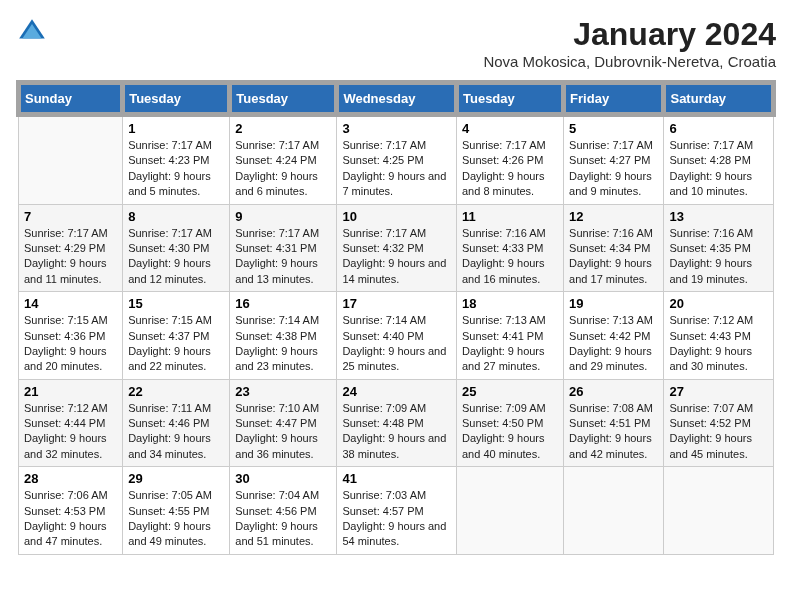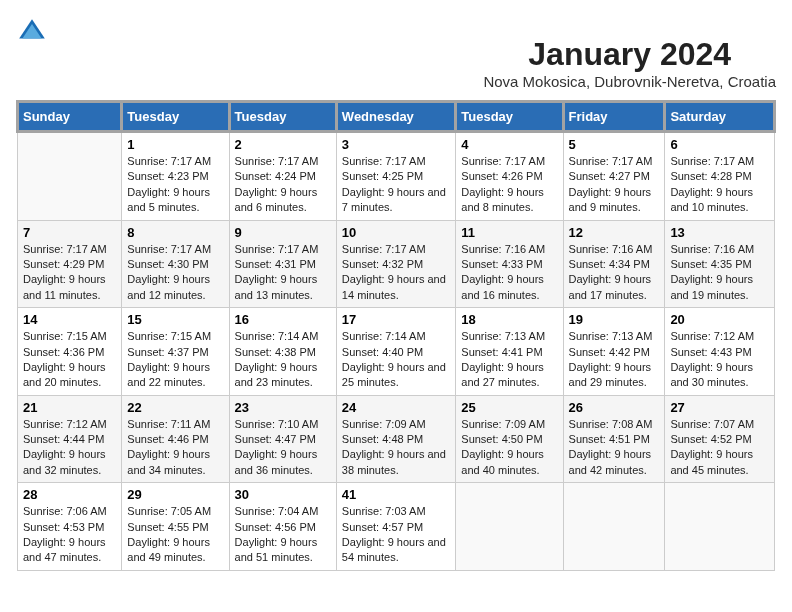--- a/index.html
+++ b/index.html
@@ -26,22 +26,21 @@
       font-weight: bold;
       line-height: 1.1;
     }
     .logo-text .general { color: #333; }
     .logo-text .blue { color: #1a6db5; }
     .logo-icon {
       width: 32px;
       height: 32px;
     }
     .title-block {
-      text-align: center;
-      margin-top: 20px;
+      text-align: right;
     }
     .title-block h1 {
       font-size: 32px;
       font-weight: bold;
       color: #222;
     }
     .title-block h2 {
       font-size: 15px;
       font-weight: normal;
       color: #333;
@@ -51,21 +50,21 @@
       border-collapse: collapse;
       font-size: 11px;
     }
     thead tr th {
       background-color: #2a6db5;
       color: #fff;
       padding: 6px 4px;
       text-align: left;
       font-size: 13px;
       font-weight: bold;
-      border: 3px solid #a3a3a3;
+      border: 5px solid #a3a3a3;
     }
     tbody tr td {
       border: 1px solid #ccc;
       vertical-align: top;
       padding: 4px 5px;
       min-height: 80px;
       background: #fff;
     }
     tbody tr:nth-child(even) td {
       background: #f5f5f5;

